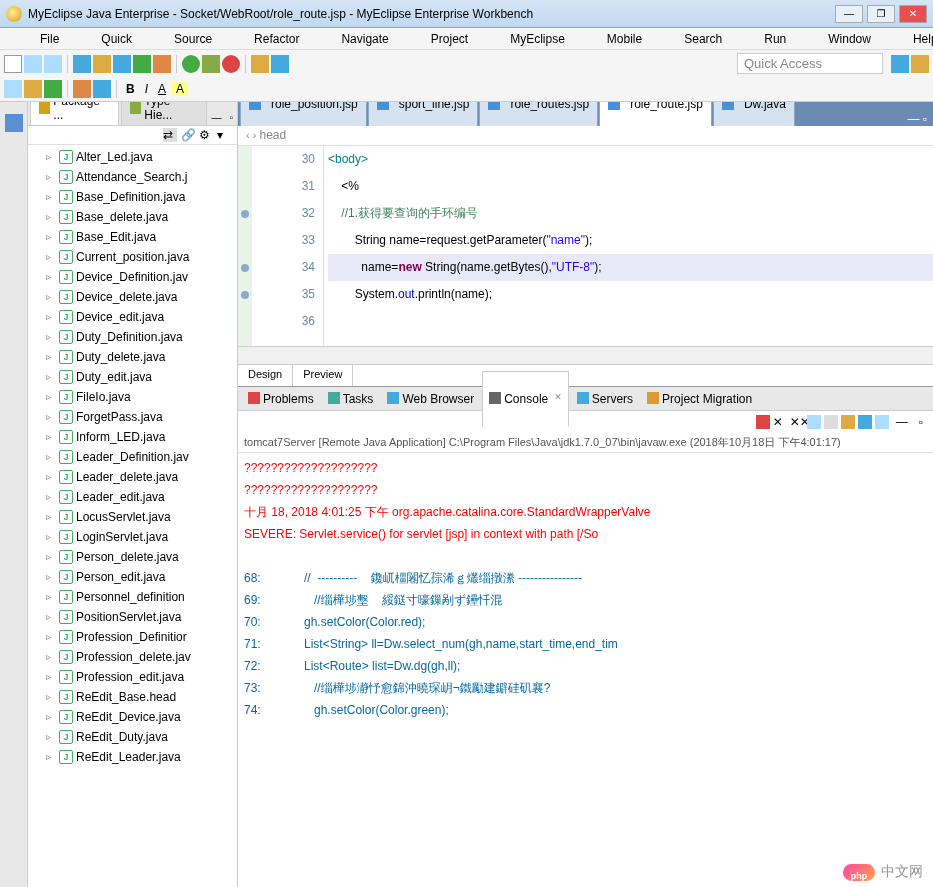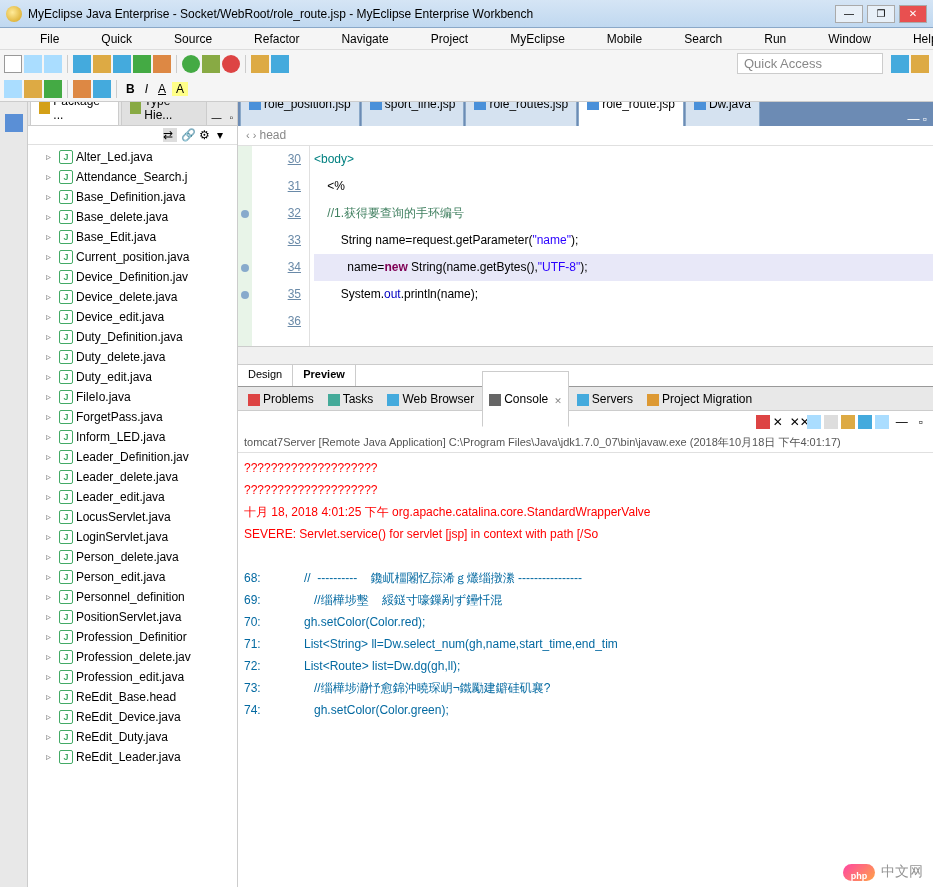--- a/index.html
+++ b/index.html
@@ -25,45 +25,45 @@
 .panel-tab.inactive { background: #e0e0e0; }
 .panel-tab-icon { width: 12px; height: 12px; background: #d4a017; }
 .panel-controls { display: flex; justify-content: flex-end; padding: 2px 6px; gap: 4px; border-bottom: 1px solid #e0e0e0; }
 .pc-icon { width: 14px; height: 14px; }
 .tree { flex: 1; overflow-y: auto; padding: 2px 0; }
 .tree-item { display: flex; align-items: center; padding: 1px 0 1px 18px; white-space: nowrap; font-size: 12px; line-height: 18px; }
 .tree-item .arrow { width: 10px; color: #888; font-size: 10px; }
 .tree-item .j-icon { width: 14px; height: 14px; background: #fff; border: 1px solid #4a6; border-radius: 2px; margin: 0 3px; position: relative; font-size: 9px; text-align: center; line-height: 12px; color: #4a6; font-weight: bold; }
 .editor-area { flex: 1; display: flex; flex-direction: column; background: #fff; }
 .editor-tabs { height: 24px; background: #6c8bb4; display: flex; align-items: flex-end; padding-left: 2px; }
-.editor-tab { padding: 15px 8px; background: #d5e2f0; border: 1px solid #8aa8c8; border-bottom: none; margin-right: 1px; font-size: 11px; display: flex; align-items: center; gap: 3px; }
+.editor-tab { padding: 15px 8px; background: #d5e2f0; border: 1px solid #8aa8c8; border-bottom: none; margin-right: 1px; font-size: 11px; display: flex; align-items: center; gap: 10px; }
 .editor-tab.active { background: #fff; }
 .editor-tab-icon { width: 12px; height: 12px; background: #4a90d9; }
 .breadcrumb { height: 20px; padding: 2px 8px; color: #888; font-size: 11px; border-bottom: 1px solid #e0e0e0; }
 .code-area { display: flex; height: 200px; font-family: Consolas, monospace; font-size: 16px; overflow: hidden; }
-.gutter { width: 58px; background: #fff; text-align: right; padding-right: 8px; color: #6a8aa8; border-right: 1px solid #e0e0e0; text-decoration: underline; }
+.gutter { width: 72px; background: #fff; text-align: right; padding-right: 8px; color: #6a8aa8; border-right: 1px solid #e0e0e0; }
 .gutter .ln { height: 27px; line-height: 27px; }
 .marker-col { width: 14px; background: #e8f4e8; }
 .marker-col .mk { height: 27px; display: flex; align-items: center; justify-content: center; }
 .mk-circle { width: 8px; height: 8px; border-radius: 50%; background: #8ac; }
 .code-lines { flex: 1; padding-left: 4px; }
 .code-lines .cl { height: 27px; line-height: 27px; white-space: pre; }
 .cl.hl { background: #e8e8f8; }
 .tag { color: #008080; }
 .comment { color: #3f7f5f; }
 .keyword { color: #7f0055; font-weight: bold; }
 .string { color: #2a00ff; }
 .normal { color: #000; }
 .hscroll { height: 18px; background: #f0f0f0; border-top: 1px solid #ccc; }
 .design-tabs { height: 22px; display: flex; border-top: 1px solid #ccc; }
 .dtab { padding: 3px 10px; border-right: 1px solid #ccc; font-size: 11px; }
-.dtab.active { background: #fff; font-weight: bold; }
+.dtab.active { background: #fff; }
 .bottom-panel { flex: 1; display: flex; flex-direction: column; border-top: 1px solid #999; }
 .bottom-tabs { height: 24px; display: flex; align-items: center; background: #e8e8e8; border-bottom: 1px solid #ccc; padding: 0 4px; gap: 2px; }
-.btab { padding: 20px 6px; font-size: 11px; display: flex; align-items: flex-end; gap: 3px; }
+.btab { padding: 20px 6px; font-size: 11px; display: flex; align-items: flex-start; gap: 3px; }
 .btab.active { background: #fff; border: 1px solid #ccc; border-bottom: 1px solid #fff; }
 .btab-icon { width: 12px; height: 12px; }
 .btab .close-x { margin-left: 3px; color: #888; font-size: 9px; }
 .bottom-toolbar { height: 22px; display: flex; justify-content: flex-end; align-items: center; padding: 0 6px; gap: 3px; }
 .bt-icon { width: 14px; height: 14px; }
 .console-header { padding: 2px 6px; font-size: 11px; color: #555; border-bottom: 1px solid #e0e0e0; }
 .console-body { flex: 1; padding: 4px 6px; font-family: Consolas, "SimSun", monospace; font-size: 15px; line-height: 22px; overflow: hidden; white-space: pre; }
 .console-err { color: #ff0000; }
 .console-black { color: #0369a1; }
 .watermark { position: absolute; right: 10px; bottom: 6px; display: flex; align-items: center; gap: 6px; opacity: 0.9; }

